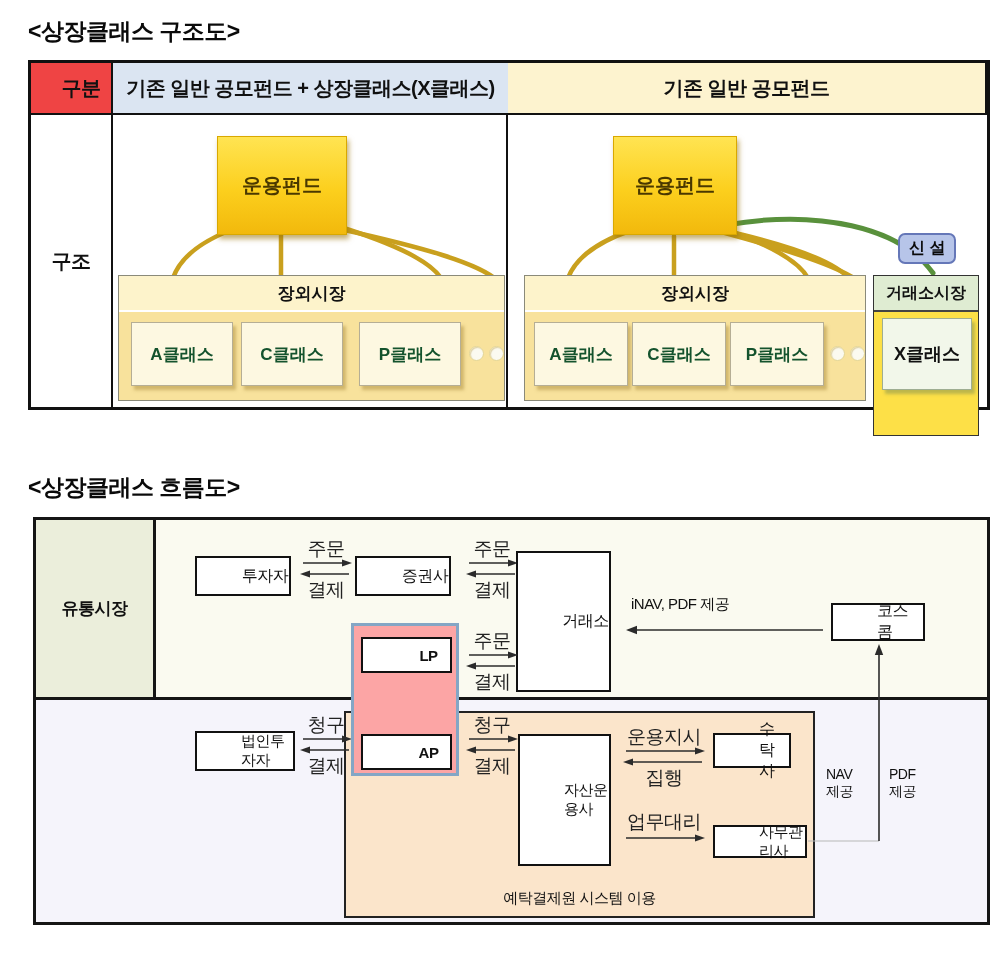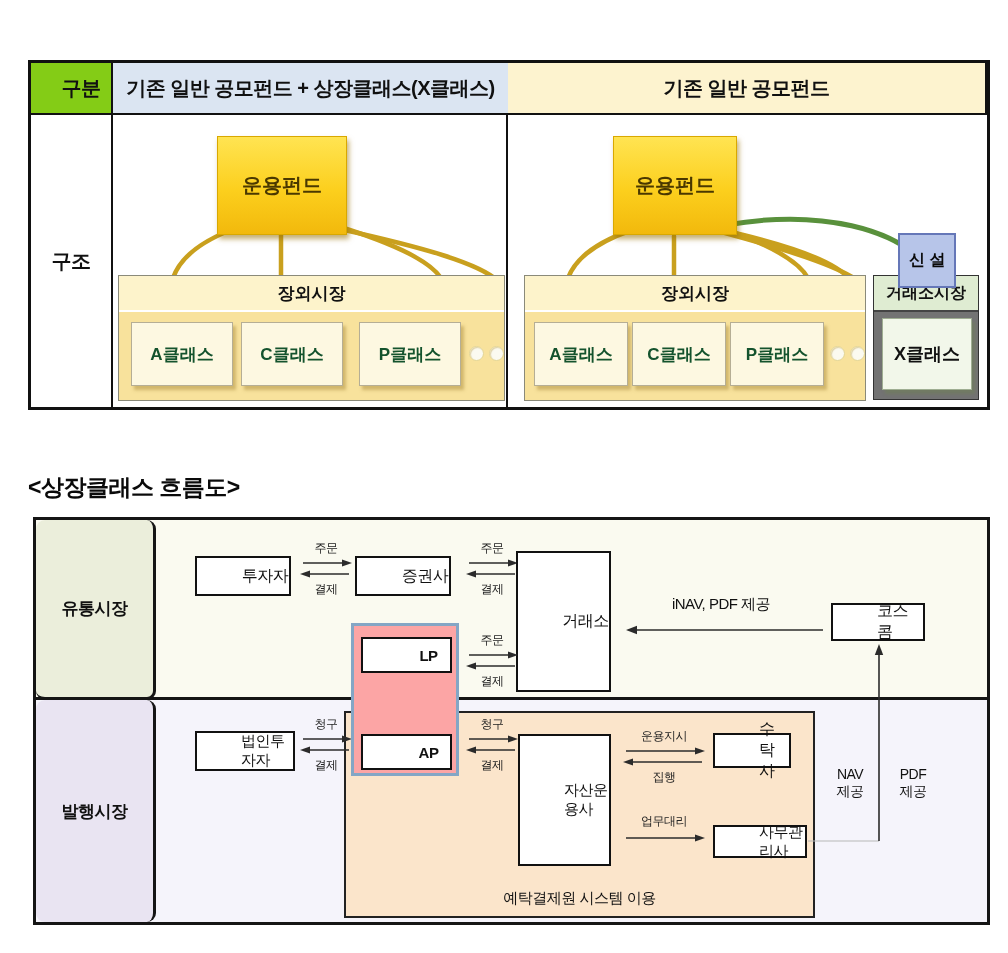--- a/index.html
+++ b/index.html
@@ -24,53 +24,54 @@
   .mkt-head{height:34px;display:flex;align-items:center;justify-content:center;font-size:17px;font-weight:bold;border-bottom:2px solid #fff;}
   .clsbox{position:absolute;top:46px;height:62px;background:#fdf8e1;border:1px solid #b5ae95;
           box-shadow:3px 4px 3px rgba(170,140,60,.5);display:flex;align-items:center;justify-content:center;
           font-size:17px;font-weight:bold;color:#14532d;}
   .dots{position:absolute;top:70px;display:flex;gap:5px;}
   .dot{width:13px;height:13px;border-radius:50%;background:#fbfaf0;border:1px solid #e3d595;box-shadow:inset 1px 1px 1px rgba(180,150,60,.4);}
   .exmkt-head{height:34px;display:flex;align-items:center;justify-content:center;font-size:16px;font-weight:bold;border-bottom:2px solid #444;}
   .xclsbox{position:absolute;left:8px;top:42px;width:88px;height:70px;background:#f2f7ea;border:1px solid #9fae92;
            box-shadow:3px 4px 3px rgba(110,130,80,.45);display:flex;align-items:center;justify-content:center;
            font-size:18px;font-weight:bold;}
-  .badge-new{position:absolute;background:#b7c5e9;border:2px solid #6577b8;border-radius:0;padding:15px 9px;
+  .badge-new{position:absolute;background:#b7c5e9;border:2px solid #6577b8;border-radius:7px;padding:3px 9px;
              font-size:16px;font-weight:bold;color:#0a0a0a;z-index:3;}
 
   
   #fwrap{position:absolute;left:33px;top:517px;width:957px;height:408px;border:3px solid #151515;box-sizing:border-box;}
   .frow-top{position:absolute;left:0;top:0;width:100%;height:180px;background:#fafaf0;border-bottom:3px solid #151515;box-sizing:border-box;}
   .frow-bot{position:absolute;left:0;top:180px;width:100%;height:222px;background:#f5f4fb;}
   .flabel{position:absolute;left:0;width:120px;border-right:3px solid #151515;box-sizing:border-box;
-          display:flex;align-items:center;justify-content:center;font-size:17px;font-weight:bold;letter-spacing:-0.5px;border-radius:9px;}
+          display:flex;align-items:center;justify-content:center;font-size:17px;font-weight:bold;letter-spacing:-0.5px;}
   .node{position:absolute;background:#fff;border:2px solid #111;display:flex;align-items:center;justify-content:center;
         font-size:16px;letter-spacing:-0.5px;z-index:4;box-sizing:border-box;padding-left:44px;}
   .xchg{position:absolute;display:flex;flex-direction:column;align-items:center;z-index:4;}
-  .xlbl{font-size:12px;line-height:17px;letter-spacing:-0.5px;color:#222;}
+  .xlbl{font-size:19px;line-height:17px;letter-spacing:-0.5px;color:#222;}
   .bigcontainer{position:absolute;box-sizing:border-box;}
   #ksdbox{left:308px;top:191px;width:471px;height:207px;background:#fbe5cb;border:2px solid #222;z-index:1;}
   #lpapbox{left:315px;top:103px;width:108px;height:153px;background:#fca5a5;border:3px solid #84a6c5;z-index:5;}
   #lpapbox .node{left:7px;width:91px;height:36px;font-size:15px;font-weight:bold;}
   .ksd-note{position:absolute;left:0;bottom:8px;width:100%;text-align:center;font-size:15px;letter-spacing:-0.5px;}
-  .vlabel{position:absolute;width:48px;text-align:center;font-size:14px;line-height:17px;letter-spacing:-0.5px;z-index:4;}
+  .vlabel{position:absolute;width:48px;font-size:14px;line-height:17px;letter-spacing:-0.5px;z-index:4;}
   .overlay{position:absolute;left:0;top:0;z-index:3;}
   .arrow-line{stroke:#2b2b2b;stroke-width:1.6;}
   .arrow-head{fill:#2b2b2b;stroke:none;}
   .faint{stroke:#b7b7b7;stroke-width:1.2;}
 </style>
 </head>
 <body>
 
 <div id="canvas">
 
+  <div class="sec-title" style="left:28px;top:16px;">&lt;상장클래스 구조도&gt;</div>
 
   <div id="stable">
 
-    <div class="scell" style="background:#84cc16;padding-left:20px;">
+    <div class="scell" style="background:#ef4444;padding-left:20px;">
       <span class="hdr-txt">구분</span>
     </div>
     <div class="scell last-col" style="background:#dbe5f2;">
       <span class="hdr-txt">기존 일반 공모펀드 + 상장클래스(X클래스)</span>
     </div>
     <div class="scell" style="background:#fdf3cf;">
       <span class="hdr-txt">기존 일반 공모펀드</span>
     </div>
 
     <div class="scell last-row" style="background:#fff;">
@@ -119,37 +120,34 @@
       <div class="mktpanel" style="left:16px;top:160px;width:342px;height:126px;background:#f8e29c;">
         <div class="mkt-head" style="background:#fdf3cb;">장외시장</div>
         <div class="clsbox" style="left:9px;width:92px;">A클래스</div>
         <div class="clsbox" style="left:107px;width:92px;">C클래스</div>
         <div class="clsbox" style="left:205px;width:92px;">P클래스</div>
         <div class="dots" style="left:305px;">
           <span class="dot"></span>
             <span class="dot"></span>
         </div>
       </div>
-      <div class="mktpanel" style="left:365px;top:160px;width:106px;height:125px;background:#737373;border:1.5px solid #333;">
+      <div class="mktpanel" style="left:365px;top:160px;width:106px;height:161px;background:#fde047;border:1.5px solid #333;">
         <div class="exmkt-head" style="background:#dfecd2;">거래소시장</div>
         <div class="xclsbox">X클래스</div>
       </div>
     </div>
   </div>
 
   <div class="sec-title" style="left:28px;top:472px;">&lt;상장클래스 흐름도&gt;</div>
 
   <div id="fwrap">
     <div class="frow-top"></div>
     <div class="frow-bot"></div>
     <div class="flabel" style="top:0;height:180px;background:#ebeedb;border-bottom:3px solid #151515;z-index:2;">
       <span>유통시장</span>
-    </div>
-    <div class="flabel" style="top:180px;height:222px;background:#e9e4f2;z-index:2;">
-      <span>발행시장</span>
     </div>
 
     <div class="bigcontainer" id="ksdbox">
       <div class="ksd-note">예탁결제원 시스템 이용</div>
     </div>
 
     <svg class="overlay" width="951" height="402">
       <line class="arrow-line" x1="787" y1="110" x2="599" y2="110"></line>
       <polygon class="arrow-head" points="590,110 601,105.8 601,114.2"></polygon>
       <line class="faint" x1="772" y1="321" x2="843" y2="321"></line>

